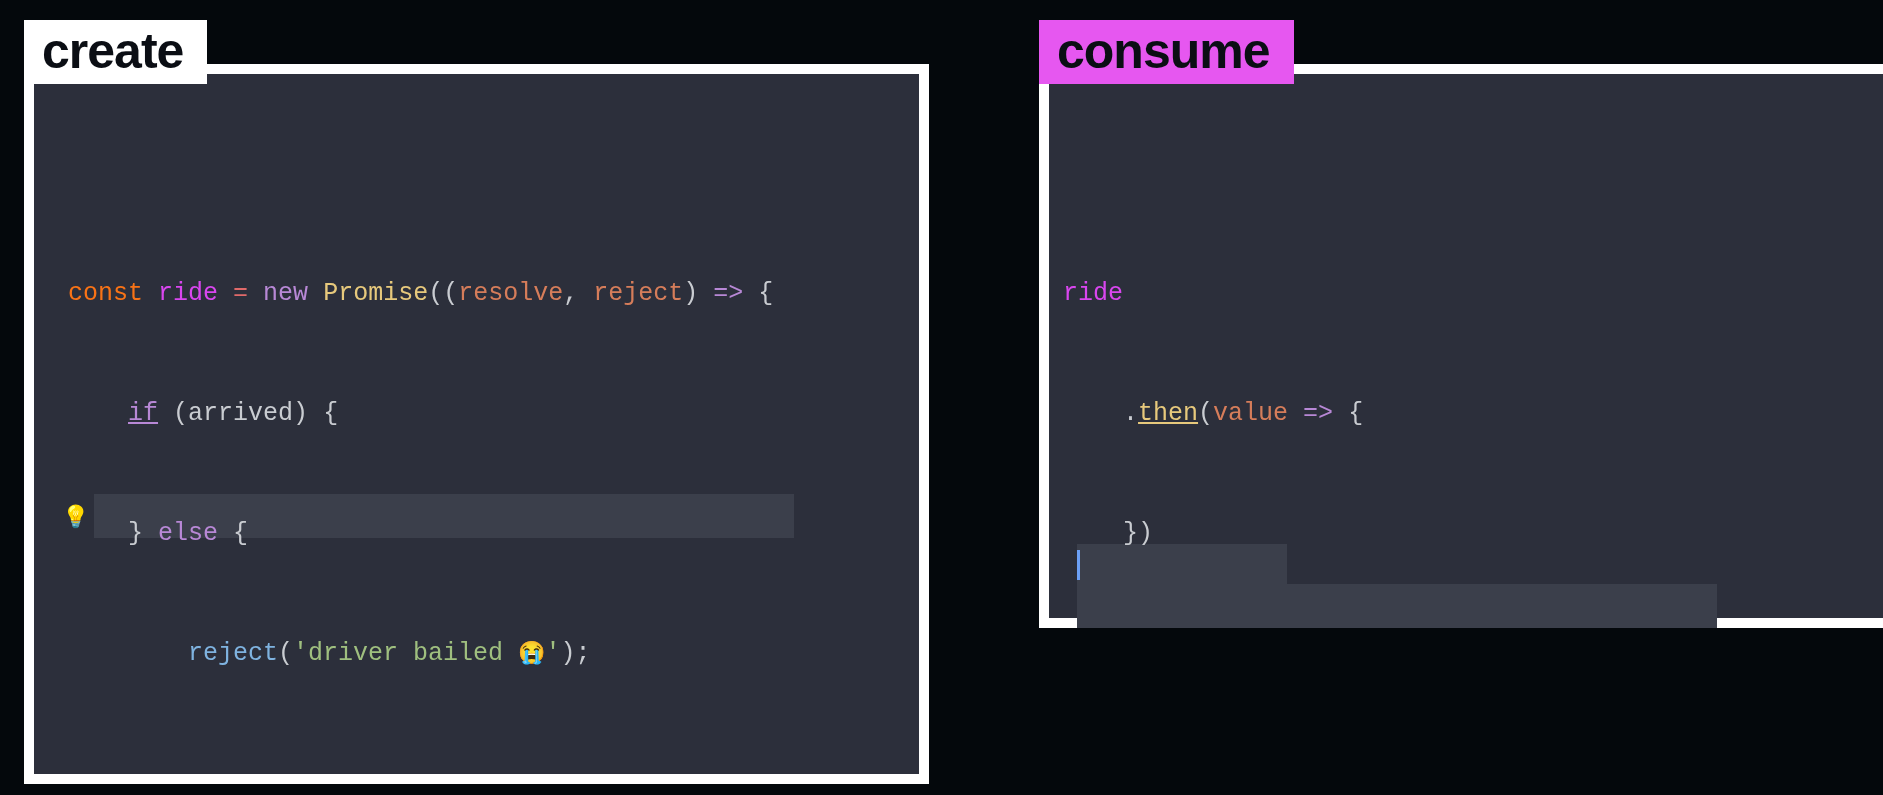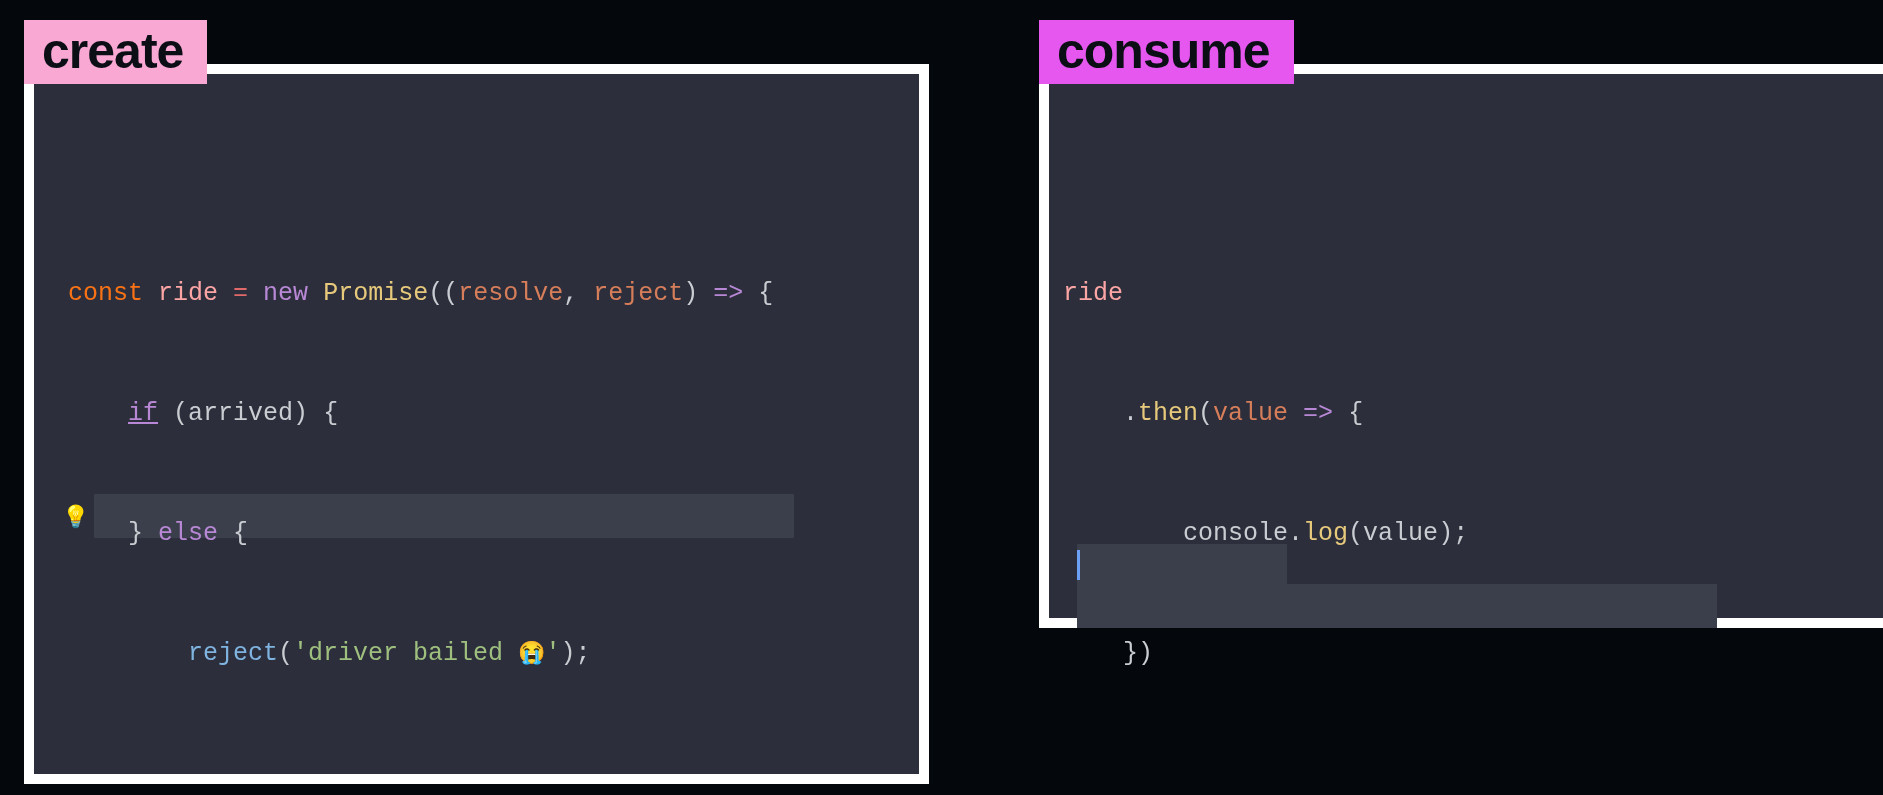--- a/index.html
+++ b/index.html
@@ -34,46 +34,46 @@
     left: -10px;
     height: 64px;
     padding: 0 24px 0 18px;
     font-family: -apple-system, 'Segoe UI', Helvetica, Arial, sans-serif;
     font-weight: 800;
     font-size: 50px;
     line-height: 62px;
     color: #0b0e14;
     letter-spacing: -1px;
   }
-  .tab.create  { background: #f9a8d4; }
+  .tab.create  { background: #ffffff; }
   .tab.consume { background: #e657f0; }
 
   .code {
     position: absolute;
     left: 34px;
     top: 130px;
     font-size: 25px;
     line-height: 60px;
     color: #c9ccd1;
     white-space: pre;
   }
   .code.right {
     left: 14px;
     top: 130px;
   }
   .kw-const   { color: #f97316; }
   .kw-new     { color: #b888d6; }
   .kw-if      { color: #b888d6; text-decoration: underline; }
   .kw-else    { color: #b888d6; margin-top: 16px; }
   .ident      { color: #c9ccd1; }
-  .ident-var  { color: #fca5a5; }
+  .ident-var  { color: #d946ef; }
   .class-name { color: #e7c97c; }
   .param      { color: #d67d5a; }
   .fn-call    { color: #7fb3e0; }
-  .method-y   { color: #e7c97c; }
+  .method-y   { color: #e7c97c; text-decoration: underline; }
   .punct      { color: #c9ccd1; }
   .eq         { color: #e06a6a; }
   .arrow      { color: #b888d6; }
   .brace      { color: #c9ccd1; }
   .str        { color: #9fbf7f; }
   .comment    { color: #6b7280; font-style: italic; }
 
   .bulb {
     position: absolute;
     font-size: 22px;
@@ -123,21 +123,20 @@
 <div class="panel right">
   <div class="tab consume"><span>consume</span></div>
 
   <div class="line-highlight" style="left:28px; top:470px; width:210px; height:44px;"></div>
   <div class="line-highlight" style="left:28px; top:510px; width:640px; height:44px;"></div>
   <div style="position:absolute; left:28px; top:476px;"><span class="cursor"></span></div>
 
   <div class="code right">
 <div class="line"><span class="ident-var">ride</span></div>
 <div class="line">    <span class="punct">.</span><span class="method-y">then</span><span class="punct">(</span><span class="param">value</span> <span class="arrow">=&gt;</span> <span class="brace">{</span></div>
-<div class="line">        <span class="ident">console</span><span class="punct">.</span><span class="method-y">log</span><span class="punct">(</span><span class="ident">value</span><span class="punct">);</span></div>
 <div class="line">    <span class="brace">})</span></div>
 
 
 
 
 
   </div>
 </div>
 
 </body></html>

